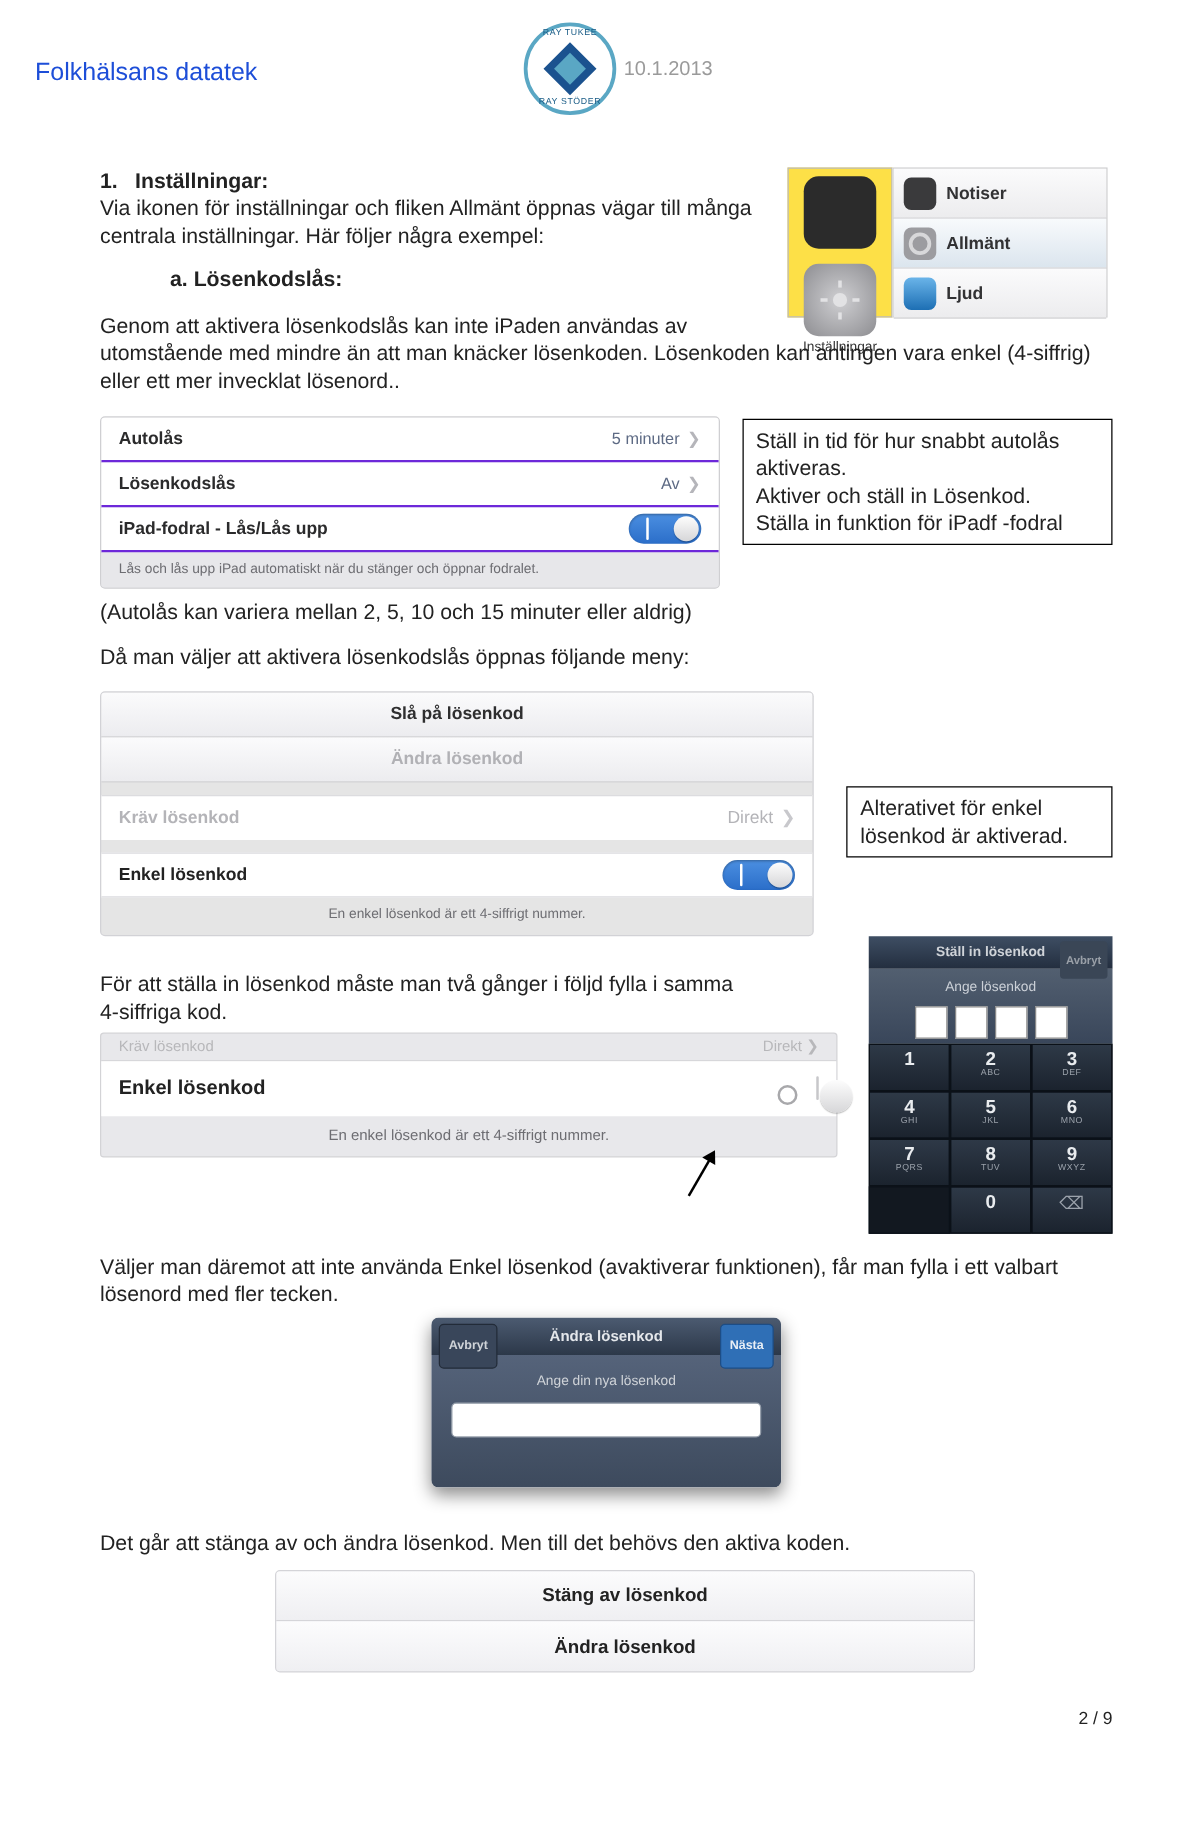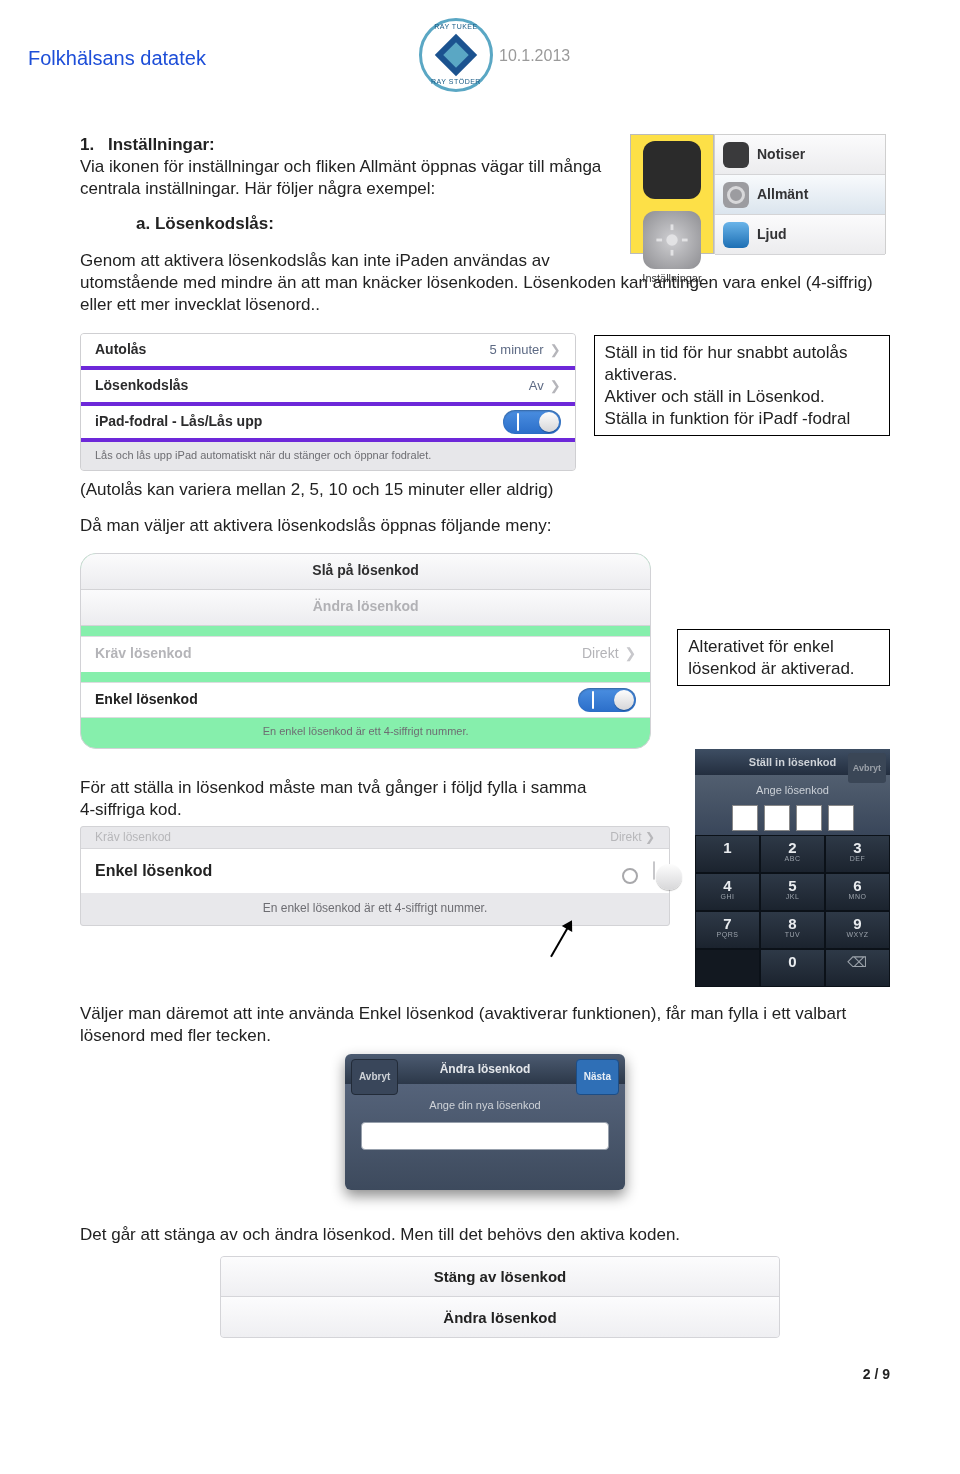--- a/index.html
+++ b/index.html
@@ -36,36 +36,36 @@
   .ss-item { height: 40px; border-bottom: 1px solid #d4d4d6; display: flex; align-items: center; gap: 8px; padding: 0 8px; background: linear-gradient(#fbfbfc,#ececee); font-size: 14px; font-weight: bold; color: #323234; }
   .ss-item.sel { background: linear-gradient(#f8fafc,#dbe5ee); }
   .ico-sq { width: 26px; height: 26px; border-radius: 6px; }
   .ico-not { background: #3a3a3c; }
   .ico-gen { background: #9c9ca0; position: relative; }
   .ico-gen::after { content:""; position:absolute; inset:4px; border:3px solid #d8d8da; border-radius:50%; }
   .ico-snd { background: linear-gradient(#6ab4e9,#1d6fb4); position: relative; }
 
   
   .shot-list1 { width: 520px; background: #e7e7ea; border: 1px solid #cfcfd2; border-radius: 4px; overflow: hidden; margin-top: 18px; margin-bottom: 2px; }
-  .sl-row { height: 36px; background: #fff; border-bottom: 4px solid #6d28d9; display: flex; align-items: center; padding: 0 14px; font-size: 14px; }
+  .sl-row { height: 36px; background: #fff; border-bottom: 2px solid #6d28d9; display: flex; align-items: center; padding: 0 14px; font-size: 14px; }
   .sl-row:last-of-type { border-bottom: 0; }
   .sl-row .lbl { flex: 1; font-weight: bold; color: #2b2b2c; }
   .sl-row .val { color: #5d6a84; font-size: 13px; }
   .sl-row .chev { color: #b5b5ba; margin-left: 6px; font-size: 13px; }
   .sl-foot { font-size: 11px; color: #6d6d72; padding: 6px 14px 8px; background: #e7e7ea; }
   .toggle { width: 58px; height: 24px; border-radius: 14px; background: linear-gradient(#4b8fe1,#2b6ec9); position: relative; box-shadow: inset 0 1px 2px rgba(0,0,0,.3); }
   .toggle::after { content:""; position:absolute; right:2px; top:2px; width:20px; height:20px; border-radius:50%; background:linear-gradient(#fdfdfd,#d6d6d8); box-shadow:0 1px 1px rgba(0,0,0,.3); }
   .toggle .tog-i { position:absolute; left:14px; top:3px; width:2px; height:18px; background:#fff; border-radius:1px; }
 
   
   .callout { border: 1.5px solid #000; padding: 6px 10px; width: 310px; }
   .row-flex1 { display: flex; align-items: flex-start; gap: 18px; }
 
   
-  .shot-list2 { width: 587px; background: #86efac; border-radius: 16px; border: 1px solid #d2d2d6; overflow: hidden; margin-top: 8px; }
+  .shot-list2 { width: 587px; background: #e5e5e5; border-radius: 4px; border: 1px solid #d2d2d6; overflow: hidden; margin-top: 8px; }
   .sl-top-row { height: 36px; background: linear-gradient(#fbfbfc,#ececef); border-bottom: 1px solid #d3d3d6; display:flex; align-items:center; justify-content:center; font-weight:bold; font-size:14px; color:#2e2e2f; }
   .sl-top-row.dis { color:#b1b1b5; }
   .sl-mid-row { height: 36px; background: #fff; border-top: 1px solid #dcdcdf; display:flex; align-items:center; padding:0 14px; font-size:14px; margin-top: 10px; }
   .sl-mid-row .lbl { flex:1; font-weight:bold; }
   .sl-mid-row.dis .lbl { color:#b4b4b8; }
   .sl-foot2 { font-size:11px; color:#6d6d72; padding:6px 14px 10px; text-align:center; }
 
   .row-flex2 { display:flex; align-items:flex-start; gap: 26px; margin-top: 8px; }
   .callout2 { border:1.5px solid #000; padding:6px 10px; width: 218px; margin-top: 84px; }
 
@@ -103,21 +103,21 @@
   .dlg-bar { height:30px; background:linear-gradient(#4c5b71,#2c3849); color:#e4e7eb; font-size:12px; font-weight:bold; text-align:center; line-height:30px; position:relative; }
   .dlg-bar .lbtn { position:absolute; left:6px; top:5px; font-size:10px; background:#39465a; border:1px solid #222b38; padding:2px 7px; border-radius:4px; color:#cfd3d8; }
   .dlg-bar .rbtn { position:absolute; right:6px; top:5px; font-size:10px; background:#2f6fb6; border:1px solid #1d4d85; padding:2px 7px; border-radius:4px; color:#e8eef5; }
   .dlg-body { background:linear-gradient(#55637a,#3d4a5d); padding:14px 16px 40px; text-align:center; color:#cfd3d8; font-size:11px; }
   .dlg-input { margin-top:10px; height:28px; background:#fff; border:1px solid #97a0ac; border-radius:4px; }
 
   
   .shot-list3 { width: 560px; background:#eaeaee; border:1px solid #d4d4d8; border-radius:4px; margin-top:10px; overflow:hidden; }
   .sl3-row { height:40px; background:linear-gradient(#fcfcfd,#efeff2); border-bottom:1px solid #d5d5d9; display:flex; align-items:center; justify-content:center; font-weight:bold; font-size:15px; }
 
-  .footer-page { text-align:right; margin-top:28px; font-weight:bold; font-size:14px; }
+  .footer-page { text-align:right; margin-top:28px; font-weight:normal; font-size:14px; }
 
   .clearfix::after { content:""; display:table; clear:both; }
 </style>
 </head>
 <body>
 
 <div class="page">
 
   <div class="hdr">
     <div class="hdr-left">Folkhälsans datatek</div>

